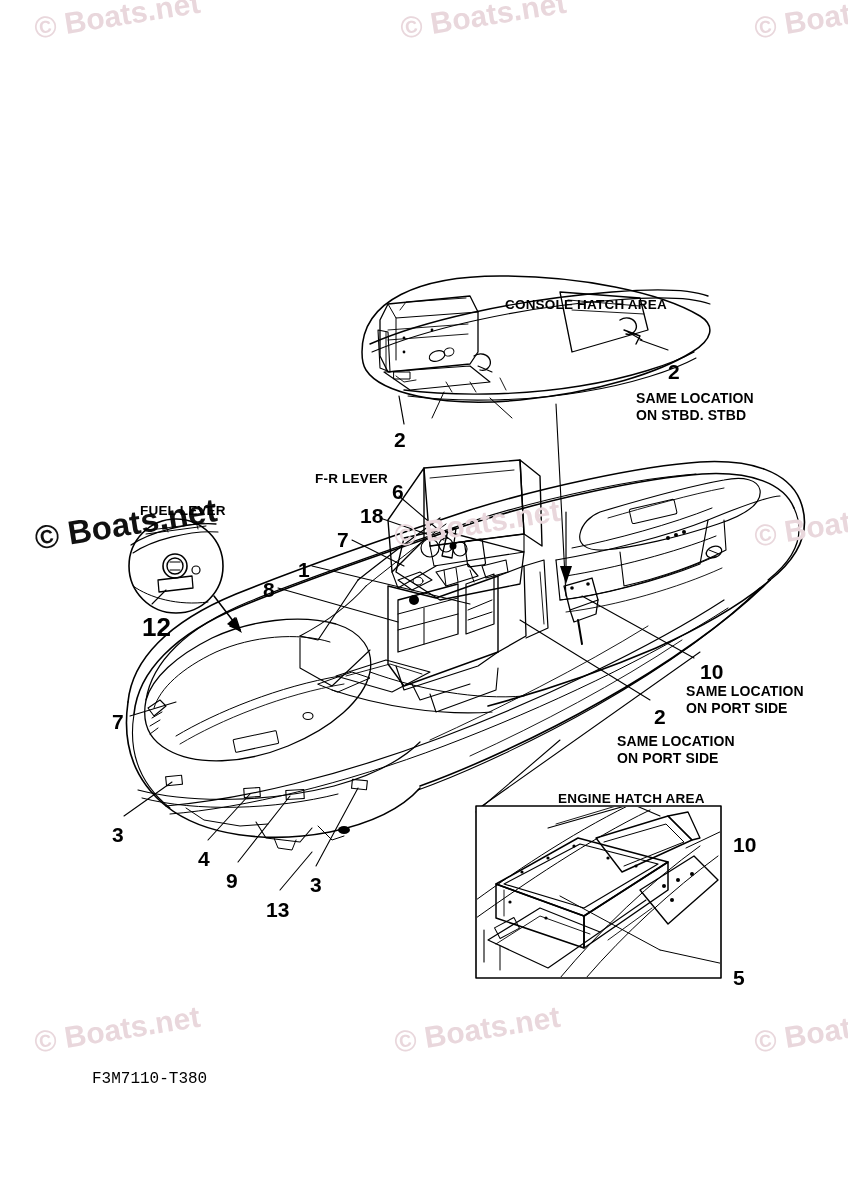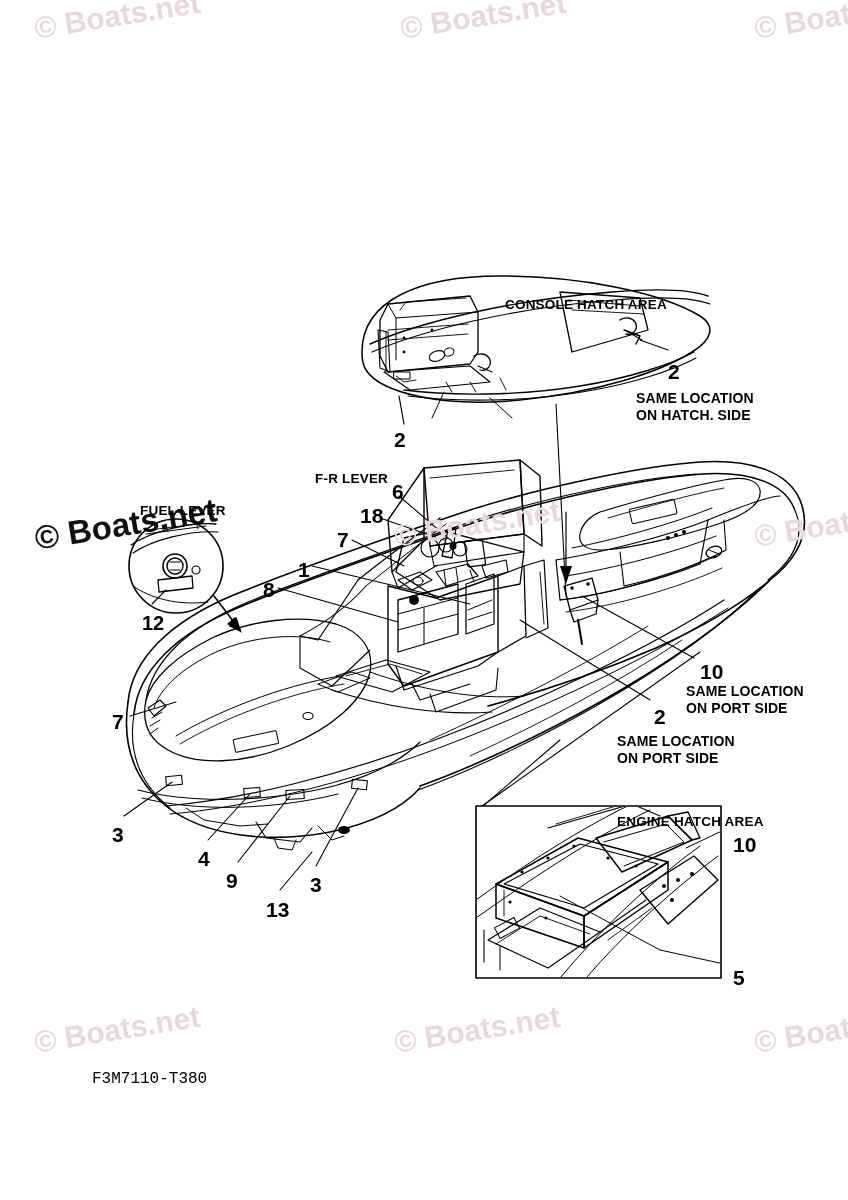--- a/index.html
+++ b/index.html
@@ -361,40 +361,40 @@
       <div class="wm" style="left: 752px; top: 520px; font-size: 30px;">© Boats.net</div>
       <div class="wm" style="left: 32px; top: 1026px; font-size: 30px;">© Boats.net</div>
       <div class="wm" style="left: 392px; top: 1026px; font-size: 30px;">© Boats.net</div>
       <div class="wm" style="left: 752px; top: 1026px; font-size: 30px;">© Boats.net</div>
     </div>
 
   <div id="captions-layer">
       <div class="lbl cap" style="left: 505px; top: 262px; font-size: 13.5px; margin-top: 35px;">CONSOLE HATCH AREA</div>
       <div class="lbl cap" style="left: 140px; top: 503px; font-size: 13.5px;">FUEL LEVER</div>
       <div class="lbl cap" style="left: 315px; top: 471px; font-size: 13.5px;">F-R LEVER</div>
-      <div class="lbl cap" style="left: 617px; top: 791px; font-size: 13.5px; margin-top: 23px;">ENGINE HATCH AREA</div>
+      <div class="lbl cap" style="left: 558px; top: 791px; font-size: 13.5px;">ENGINE HATCH AREA</div>
     </div>
   <div id="notes-layer">
       <div class="lbl note" style="left: 636px; top: 390px; font-size: 14px;">
         <div>SAME LOCATION</div>
-        <div>ON HATCH. SIDE</div>
+        <div>ON STBD. STBD</div>
       </div>
       <div class="lbl note" style="left: 686px; top: 683px; font-size: 14px;">
         <div>SAME LOCATION</div>
         <div>ON PORT SIDE</div>
       </div>
       <div class="lbl note" style="left: 617px; top: 733px; font-size: 14px;">
         <div>SAME LOCATION</div>
         <div>ON PORT SIDE</div>
       </div>
     </div>
   <div id="callouts-layer">
       <div class="num" style="left: 394px; top: 428px; font-size: 21px;">2</div>
       <div class="num" style="left: 668px; top: 360px; font-size: 21px;">2</div>
-      <div class="num" style="left: 142px; top: 612px; font-size: 20px; text-align: center;">12</div>
+      <div class="num" style="left: 142px; top: 612px; font-size: 26px; text-align: center;">12</div>
       <div class="num" style="left: 392px; top: 480px; font-size: 21px;">6</div>
       <div class="num" style="left: 360px; top: 504px; font-size: 21px;">18</div>
       <div class="num" style="left: 337px; top: 528px; font-size: 21px;">7</div>
       <div class="num" style="left: 298px; top: 558px; font-size: 21px;">1</div>
       <div class="num" style="left: 263px; top: 578px; font-size: 21px;">8</div>
       <div class="num" style="left: 700px; top: 660px; font-size: 21px;">10</div>
       <div class="num" style="left: 654px; top: 705px; font-size: 21px;">2</div>
       <div class="num" style="left: 112px; top: 710px; font-size: 21px;">7</div>
       <div class="num" style="left: 112px; top: 823px; font-size: 21px;">3</div>
       <div class="num" style="left: 198px; top: 847px; font-size: 21px;">4</div>

